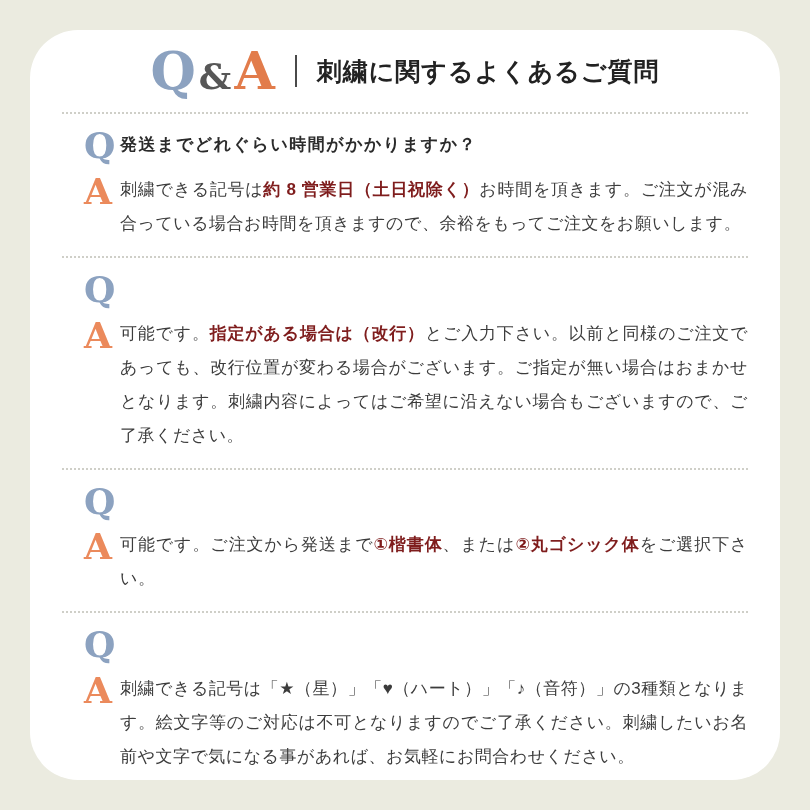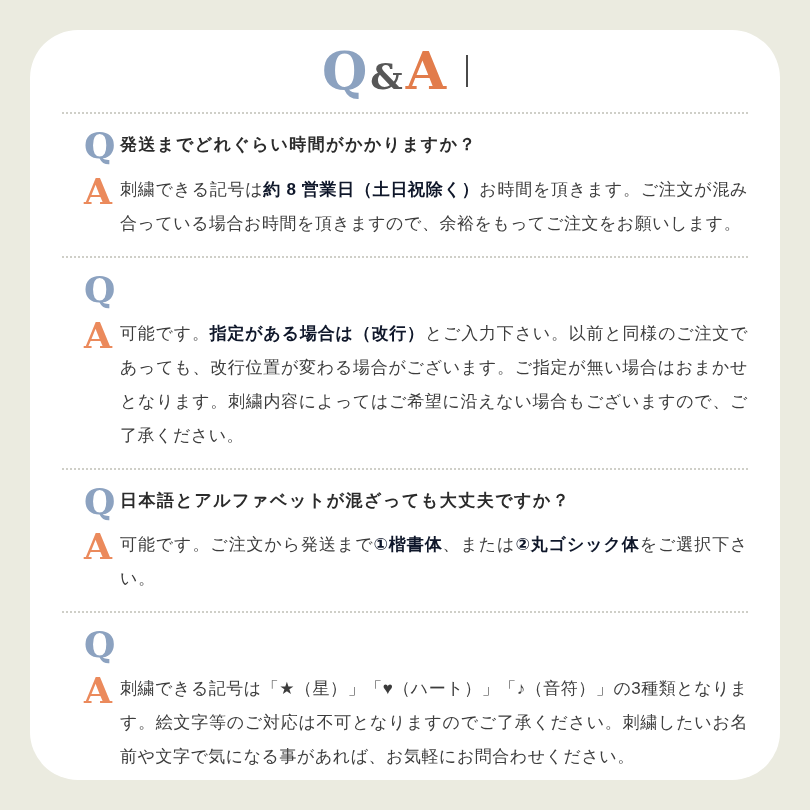--- a/index.html
+++ b/index.html
@@ -97,34 +97,35 @@
   }
   .answer {
     font-size: 17px;
     color: #3C3C3C;
     line-height: 34px;
     letter-spacing: 0.5px;
     margin: 0;
     text-align: justify;
     flex: 1;
   }
-  .answer .hl { color: #0f172a; font-weight: bold; }
+  .answer .hl { color: #7f1d1d; font-weight: bold; }
 </style>
 </head>
 <body>
 
 <div class="card">
 
   <div class="header">
     <div class="logo">
       <span class="logo-q">Q</span>
       <span class="logo-amp">&amp;</span>
       <span class="logo-a">A</span>
     </div>
     <div class="vbar"></div>
+    <h1 class="header-title">刺繍に関するよくあるご質問</h1>
   </div>
 
   <hr class="dotted">
 
   <div class="section">
     <div class="row question-row">
       <span class="badge q">Q</span>
       <h2 class="question">発送までどれぐらい時間がかかりますか？</h2>
     </div>
     <div class="row answer-row">
@@ -143,21 +144,20 @@
       <span class="badge a">A</span>
       <p class="answer"><span>可能です。</span><span class="hl">指定がある場合は（改行）</span><span>とご入力下さい。以前と同様のご注文であっても、改行位置が変わる場合がございます。ご指定が無い場合はおまかせとなります。刺繍内容によってはご希望に沿えない場合もございますので、ご了承ください。</span></p>
     </div>
   </div>
 
   <hr class="dotted">
 
   <div class="section">
     <div class="row question-row">
       <span class="badge q">Q</span>
-      <h2 class="question">日本語とアルファベットが混ざっても大丈夫ですか？</h2>
     </div>
     <div class="row answer-row">
       <span class="badge a">A</span>
       <p class="answer"><span>可能です。ご注文から発送まで</span><span class="hl">①楷書体</span><span>、または</span><span class="hl">②丸ゴシック体</span><span>をご選択下さい。</span></p>
     </div>
   </div>
 
   <hr class="dotted">
 
   <div class="section last">

